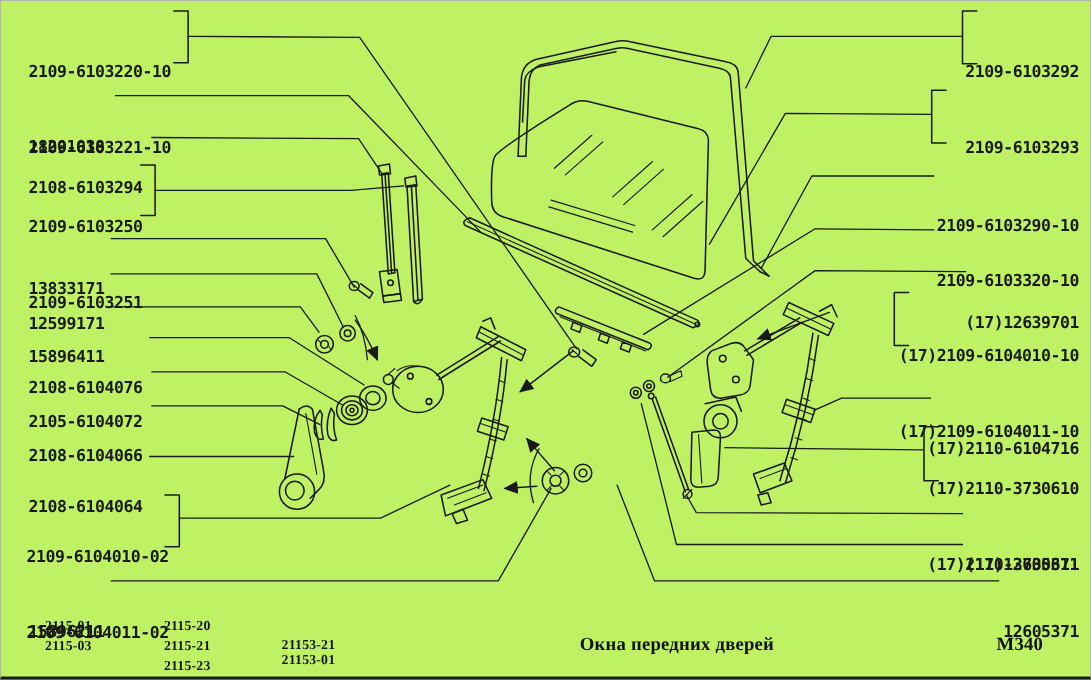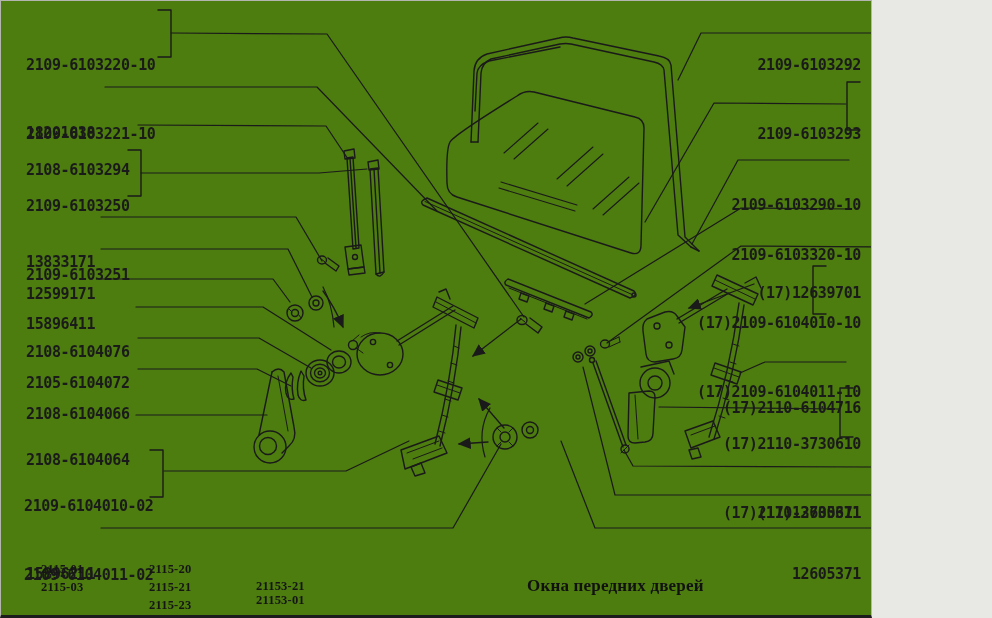--- a/index.html
+++ b/index.html
@@ -1,17 +1,17 @@
 <!DOCTYPE html>
 <html><head>
 <meta charset="utf-8">
 <style>
   html,body{margin:0;padding:0;background:#e8e8e4;}
   #page{
-    position:relative;width:872px;height:618px;background:#4d7c0f;
+    position:relative;width:992px;height:618px;background:#bef264;
     overflow:hidden;border:1px solid #b5b5b0;border-bottom:3px solid #1c1c1c;
     box-sizing:border-box;
     font-family:"DejaVu Sans Mono", monospace;color:#1a1a1a;
   }
   svg.draw{position:absolute;left:0;top:0;}
   .pn{
     position:absolute;
     font:700 15px/23px "DejaVu Sans Mono", monospace;
     letter-spacing:-0.4px;white-space:pre;color:#1a1a1a;
   }

